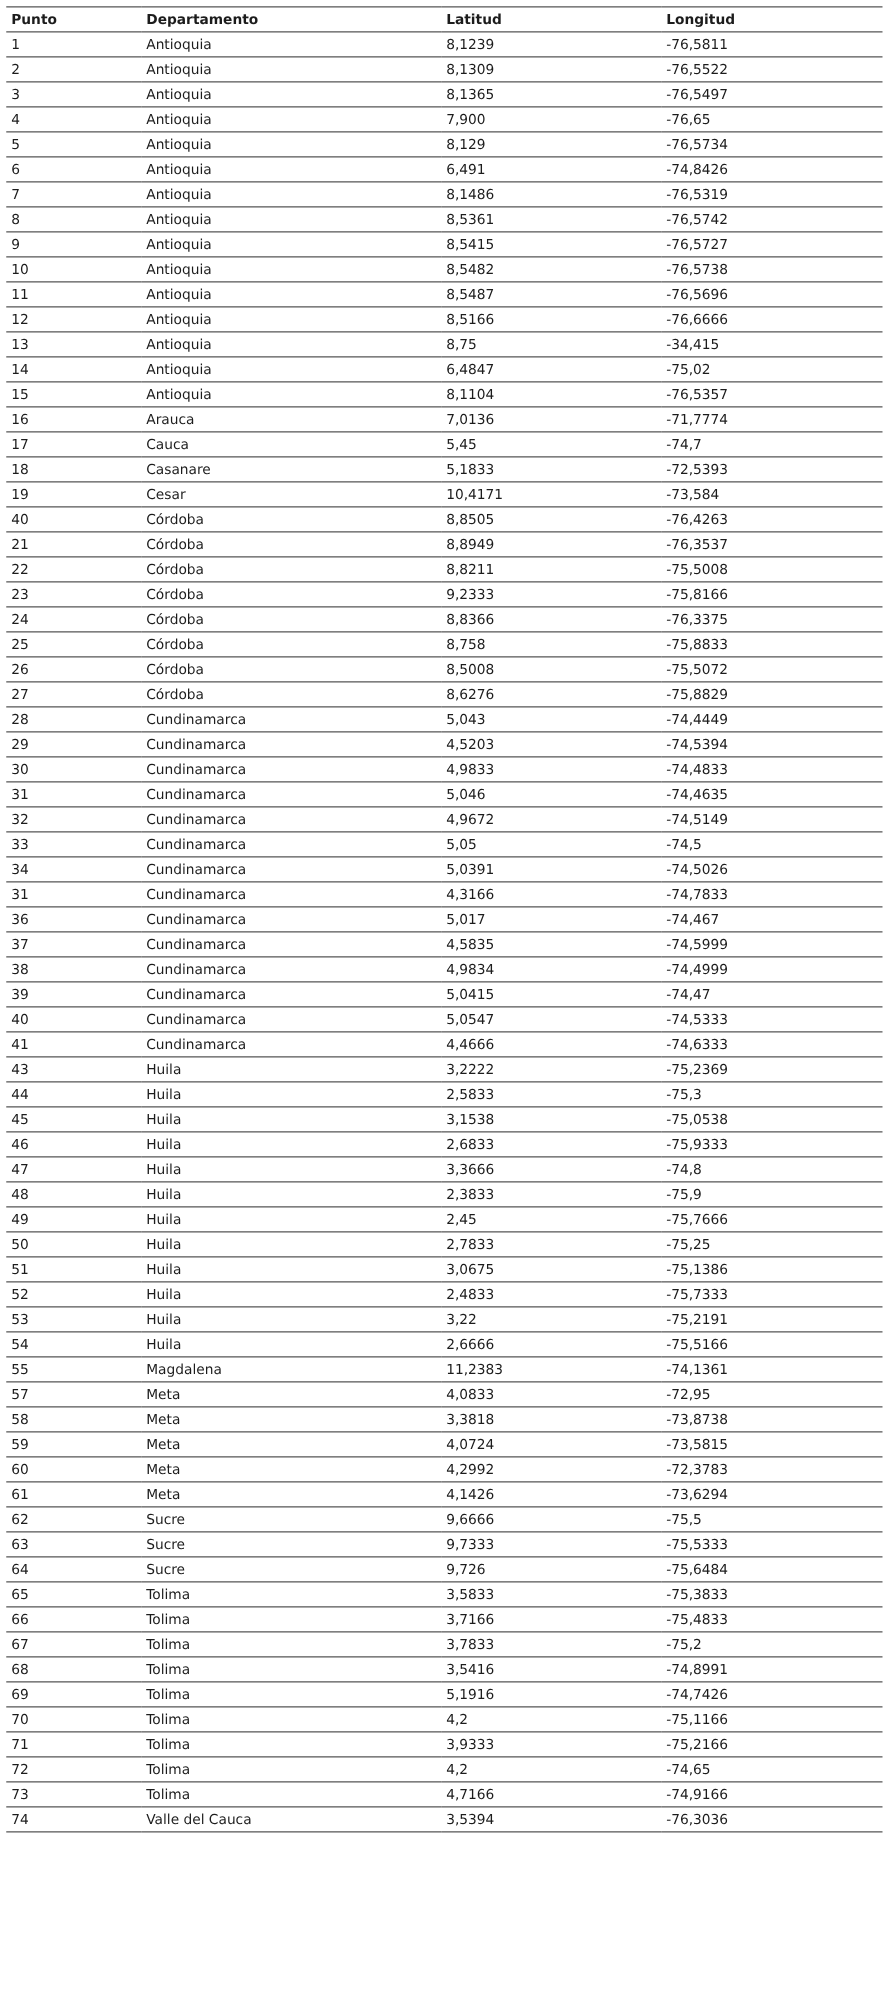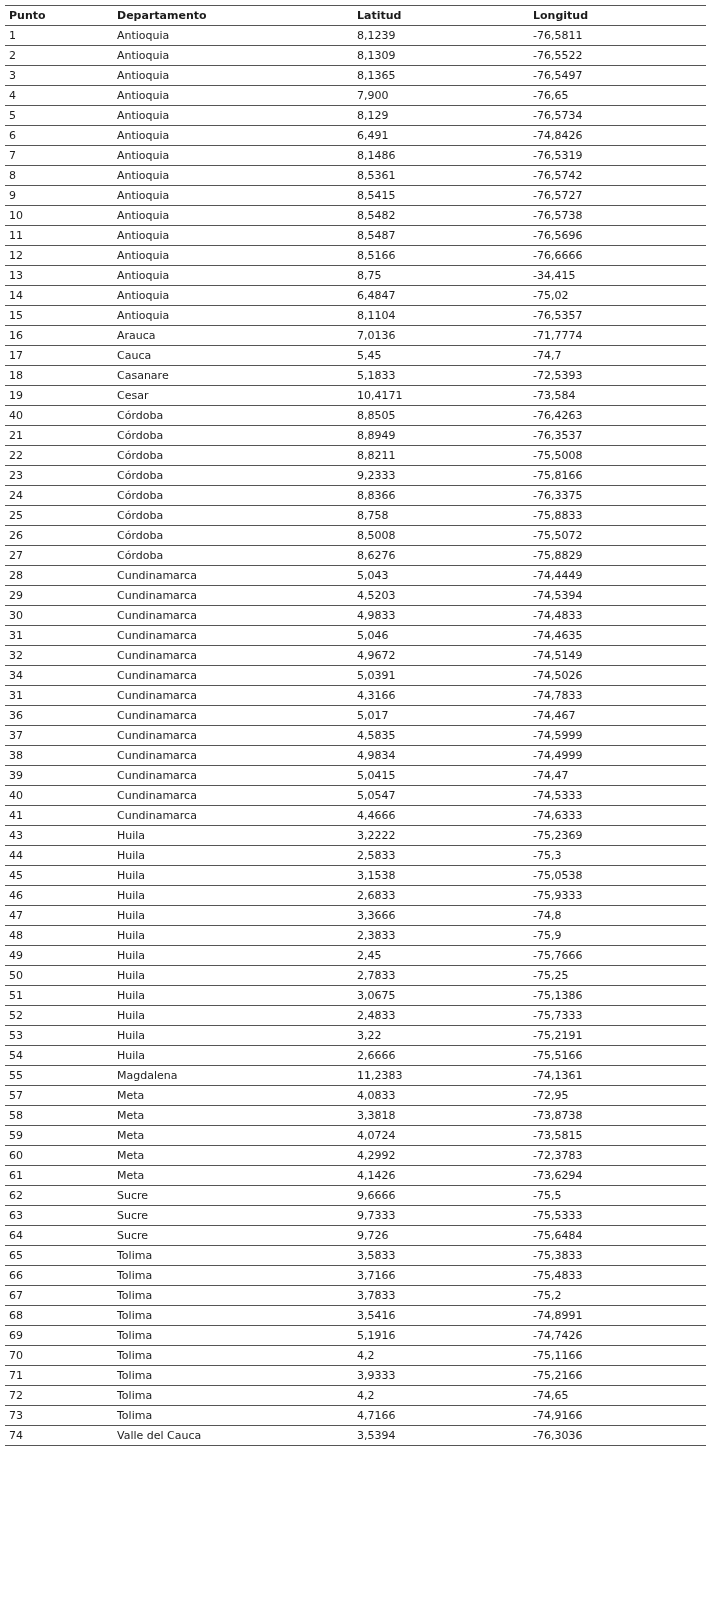--- a/index.html
+++ b/index.html
@@ -250,20 +250,26 @@
           <td>5,046</td>
           <td>-74,4635</td>
         </tr>
         <tr>
           <td>32</td>
           <td>Cundinamarca</td>
           <td>4,9672</td>
           <td>-74,5149</td>
         </tr>
         <tr>
+          <td>33</td>
+          <td>Cundinamarca</td>
+          <td>5,05</td>
+          <td>-74,5</td>
+        </tr>
+        <tr>
           <td>34</td>
           <td>Cundinamarca</td>
           <td>5,0391</td>
           <td>-74,5026</td>
         </tr>
         <tr>
           <td>31</td>
           <td>Cundinamarca</td>
           <td>4,3166</td>
           <td>-74,7833</td>

